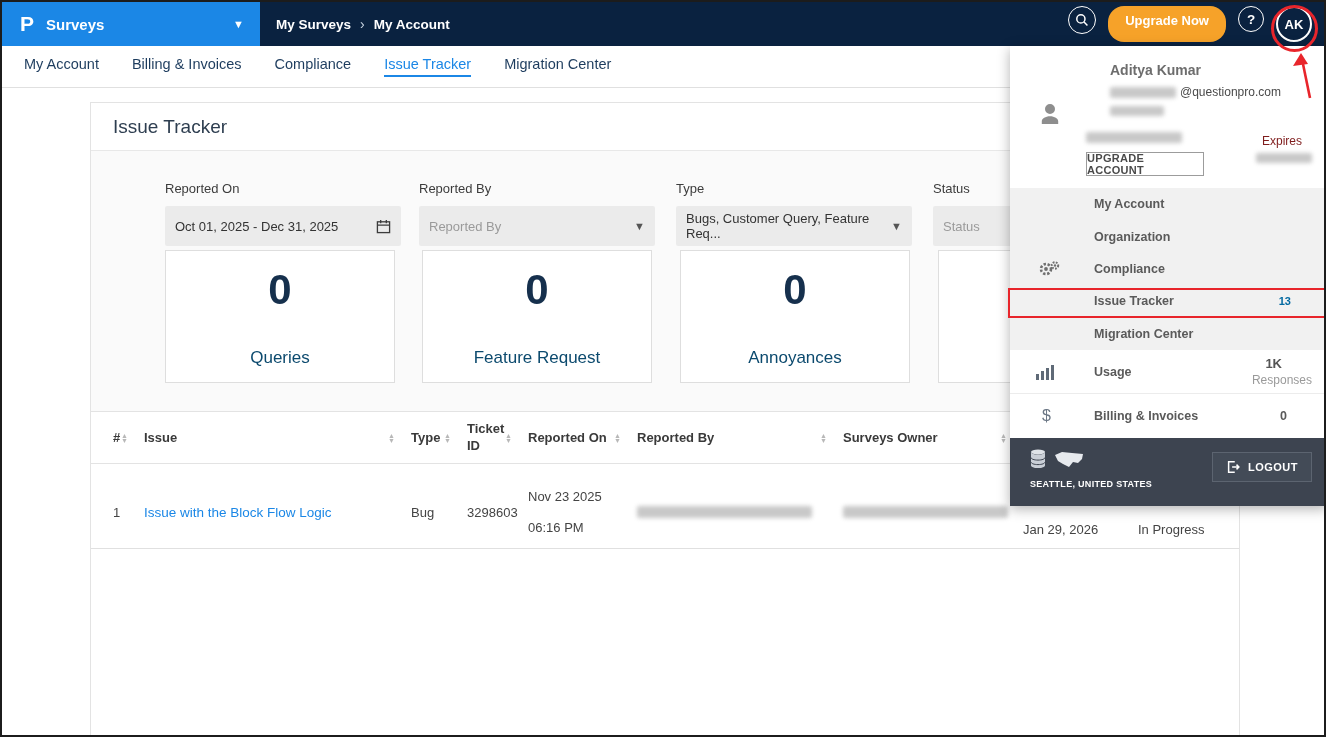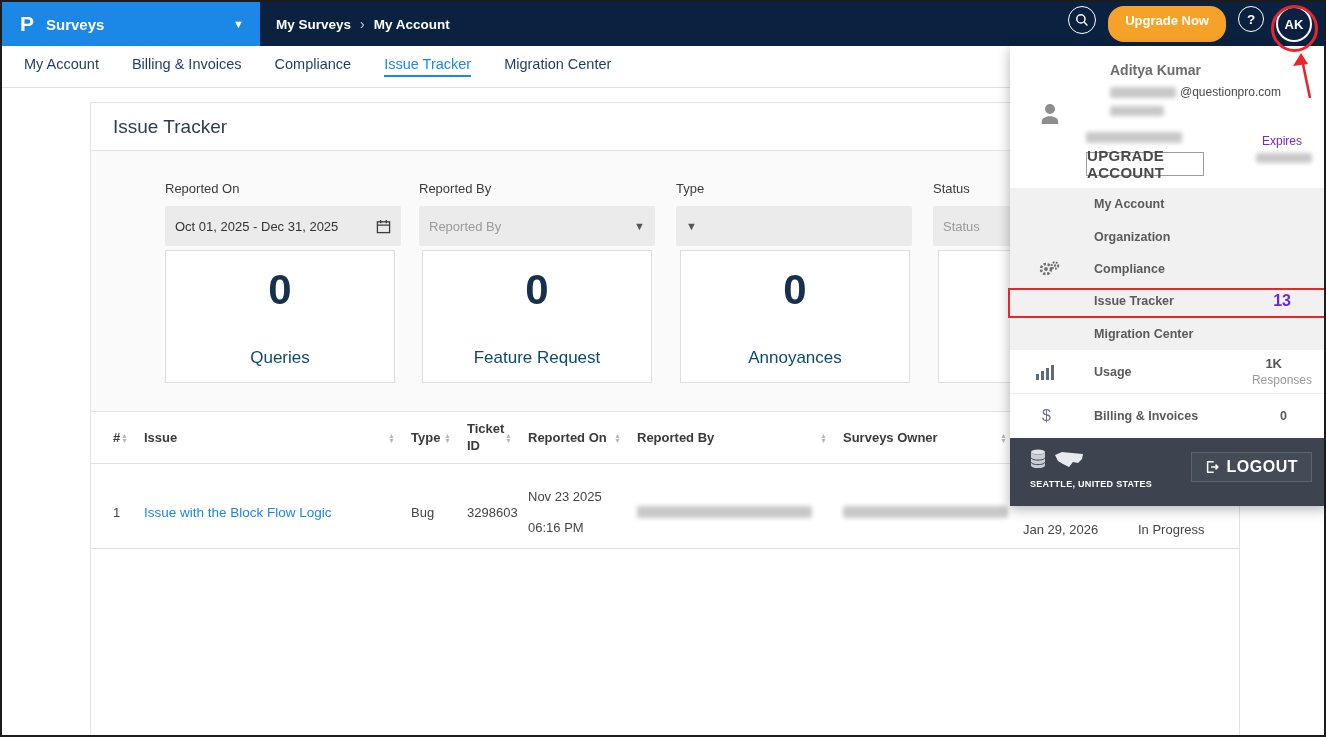--- a/index.html
+++ b/index.html
@@ -57,46 +57,46 @@
   .redact { background:#b6b6b6; height:12px; border-radius:2px; filter:blur(2px); opacity:.75; }
 
   
   .panel { position:absolute; left:1008px; top:44px; width:318px; height:460px; background:#fff; box-shadow:0 3px 12px rgba(0,0,0,.3); z-index:40; }
   .p-user { position:relative; height:142px; background:#fff; }
   .user-icon { position:absolute; left:28px; top:56px; }
   .u-name { position:absolute; left:100px; top:16px; font-size:14px; font-weight:700; color:#6d6d6d; }
   .u-email { position:absolute; left:100px; top:39px; display:flex; align-items:center; gap:4px; font-size:12px; color:#4a4a4a; }
   .u-line3 { position:absolute; left:100px; top:60px; }
   .u-edition { position:absolute; left:76px; top:86px; }
-  .u-expires { position:absolute; right:26px; top:88px; font-size:12px; color:#6d28d9; }
+  .u-expires { position:absolute; right:26px; top:88px; font-size:12px; color:#7f1d1d; }
   .u-expdate { position:absolute; right:16px; top:107px; }
-  .u-upgrade { position:absolute; left:76px; top:106px; width:118px; height:24px; border:1px solid #9c9c9c; background:#fff; color:#4a4a4a; font-size:15px; font-weight:700; letter-spacing:.3px; display:flex; align-items:center; justify-content:center; cursor:pointer; }
+  .u-upgrade { position:absolute; left:76px; top:106px; width:118px; height:24px; border:1px solid #9c9c9c; background:#fff; color:#4a4a4a; font-size:11px; font-weight:700; letter-spacing:.3px; display:flex; align-items:center; justify-content:center; cursor:pointer; }
 
   .p-menu { position:absolute; left:0; top:142px; right:0; height:162px; background:#f1f1f1; display:flex; flex-direction:column; }
   .m-item { flex:1; position:relative; display:flex; align-items:center; cursor:pointer; }
   .m-item .m-lbl { margin-left:84px; font-size:12.5px; font-weight:700; color:#5a5a5a; }
-  .m-badge { position:absolute; right:37px; font-size:16px; font-weight:700; color:#6d28d9; }
+  .m-badge { position:absolute; right:37px; font-size:11px; font-weight:700; color:#0369a1; }
   .gears { position:absolute; left:28px; top:50%; transform:translateY(-50%); width:22px; height:18px; }
 
   .p-usage, .p-billing { position:absolute; left:0; right:0; background:#fff; height:44px; }
   .p-usage { top:304px; border-bottom:1px solid #ececec; }
   .p-billing { top:348px; }
   .row-icon { position:absolute; left:26px; top:50%; transform:translateY(-50%); }
   .dollar { position:absolute; left:32px; top:50%; transform:translateY(-50%); font-size:16px; color:#6b7785; font-weight:500; }
   .row-lbl { position:absolute; left:84px; top:50%; transform:translateY(-50%); font-size:12.5px; font-weight:700; color:#5a5a5a;text-align:right; }
   .usage-right { position:absolute; right:16px; top:6px; text-align:right; }
   .usage-val { font-size:13px; font-weight:700; color:#555; margin-right:30px; }
   .usage-unit { font-size:12px; color:#9a9a9a; margin-top:2px; }
   .bill-val { position:absolute; right:41px; top:50%; transform:translateY(-50%); font-size:12.5px; font-weight:700; color:#5a5a5a; }
 
   .p-footer { position:absolute; left:0; right:0; top:392px; height:68px; background:#3d4450; }
   .f-db { position:absolute; left:20px; top:11px; }
   .f-map { position:absolute; left:44px; top:13px; }
   .f-loc { position:absolute; left:20px; top:41px; font-size:9px; font-weight:700; color:#fff; letter-spacing:.3px; }
-  .logout-btn { position:absolute; right:16px; top:14px; height:30px; padding:0 13px; border:1px solid #5c6470; background:#434b57; color:#fff; font-size:16px; font-weight:700; letter-spacing:.5px; display:flex; align-items:center; gap:8px; cursor:pointer; }
+  .logout-btn { position:absolute; right:16px; top:14px; height:30px; padding:0 13px; border:1px solid #5c6470; background:#434b57; color:#fff; font-size:11px; font-weight:700; letter-spacing:.5px; display:flex; align-items:center; gap:8px; cursor:pointer; }
 
   
   .ann-circle { position:absolute; left:1269px; top:3px; width:47px; height:47px; border:3px solid #e8252b; border-radius:50%; z-index:60; pointer-events:none; }
   .ann-arrow { position:absolute; left:1288px; top:50px; z-index:60; pointer-events:none; }
   .ann-box { position:absolute; left:1006px; top:286px; width:318px; height:30px; border:2px solid #e8252b; z-index:60; pointer-events:none; }
 </style>
 </head>
 <body>
 
 <div class="screen">
@@ -152,20 +152,21 @@
         <div class="fgroup" style="left:328px;">
           <div class="flabel">Reported By</div>
           <div class="fbox">
             <span class="ph">Reported By</span>
             <span class="fcaret">▼</span>
           </div>
         </div>
         <div class="fgroup" style="left:585px;">
           <div class="flabel">Type</div>
           <div class="fbox">
+            <span>Bugs, Customer Query, Feature Req...</span>
             <span class="fcaret">▼</span>
           </div>
         </div>
         <div class="fgroup" style="left:842px;">
           <div class="flabel">Status</div>
           <div class="fbox">
             <span class="ph">Status</span>
           </div>
         </div>
 

